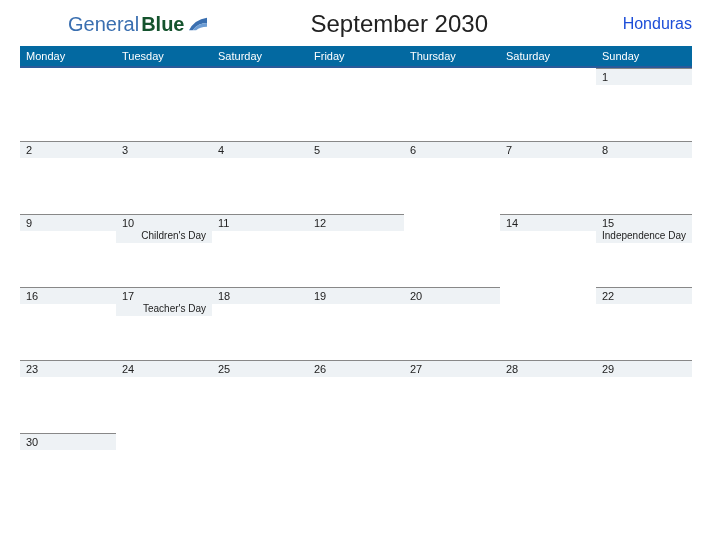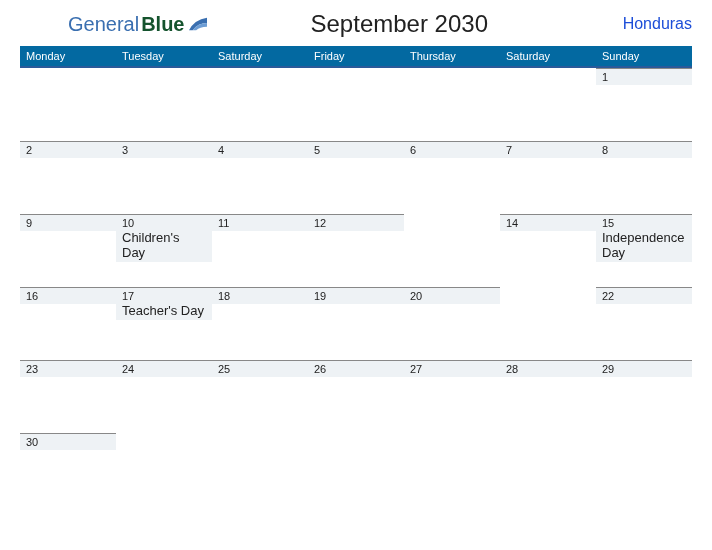--- a/index.html
+++ b/index.html
@@ -68,23 +68,24 @@
     display: flex;
     flex-direction: column;
     min-height: 17px;
   }
   .day-num {
     font-size: 11px;
     color: #222;
     padding: 2px 6px 1px 6px;
   }
   .day-event {
-    font-size: 13px;
+    font-size: 10px;
     color: #222;
     padding: 0 6px 2px 6px;
+    text-align: right;
   }
   .day-body {
     flex: 1;
     background: #fff;
   }
   .day.empty .day-top { background: #fff; border-top: 1px solid transparent; }
   .day.empty .day-num { visibility: hidden; }
 </style>
 </head>
 <body>

